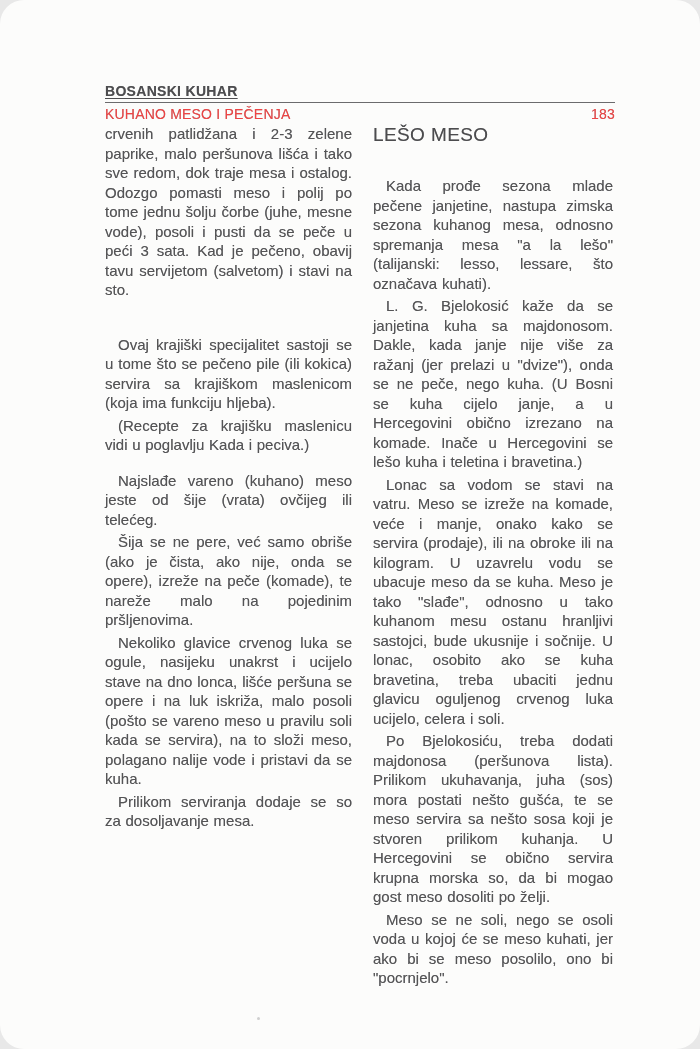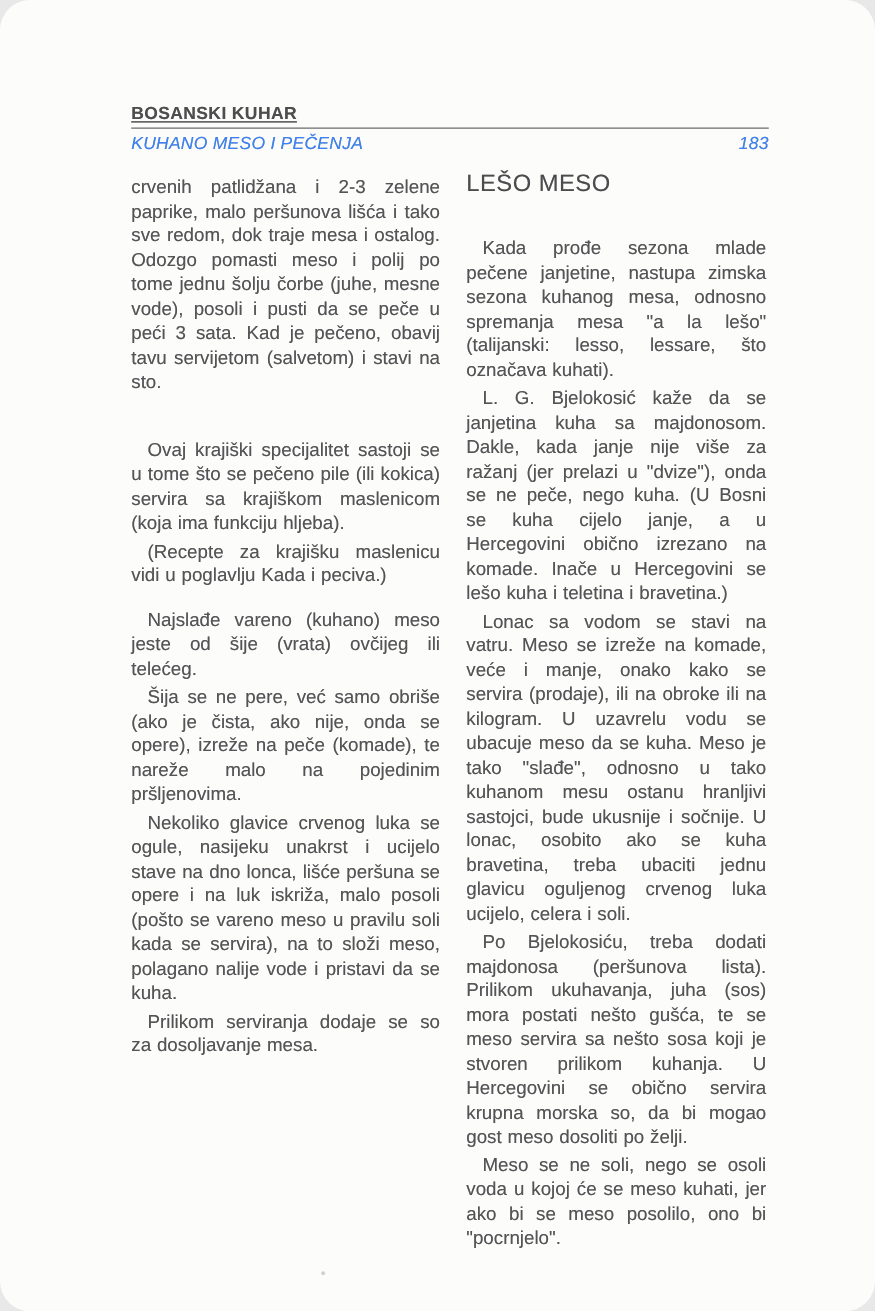--- a/index.html
+++ b/index.html
@@ -36,58 +36,57 @@
     text-decoration: underline;
     text-underline-offset: 2px;
   }
   .header-row {
     display: flex;
     justify-content: space-between;
     align-items: baseline;
     padding-top: 3px;
     font-size: 14px;
     letter-spacing: 0.2px;
-    color: #3b82f6;
-    font-style: italic;
+    color: #ef4444;
   }
 
   .columns {
     position: absolute;
     left: 105px;
     top: 120px;
     width: 508px;
     display: flex;
     gap: 21px;
   }
   .col { font-size: 15px; line-height: 19.5px; }
   .col.left  { width: 247px; }
   .col.right { width: 240px; }
 
   .col p {
     margin: 3px 0 0 0;
     text-align: justify;
     text-indent: 13px;
     word-spacing: 0.5px;
   }
-  .col p.noindent { text-indent: 0; margin-top: 20px; }
+  .col p.noindent { text-indent: 0; margin-top: 4px; }
 
   .section-heading {
     font-size: 19px;
     font-weight: 400;
     line-height: 24px;
     letter-spacing: 0.4px;
     color: #4c4c4e;
     margin: 0;
     white-space: pre-line;
   }
   .col.left .heading-1 { margin-top: 31px; }
   .col.left .heading-2 { margin-top: 31px; }
   .col.left .after-heading { margin-top: 35px; }
   .col.left .after-heading-2 { margin-top: 16px; }
-  .col.right .section-heading { margin-top: 16px; }
+  .col.right .section-heading { margin-top: 3px; }
   .col.right .after-heading { margin-top: 29px; }
 
   .artifact-dot {
     position: absolute;
     left: 257px;
     top: 1017px;
     width: 3px;
     height: 3px;
     border-radius: 50%;
     background: #cfcfcf;

